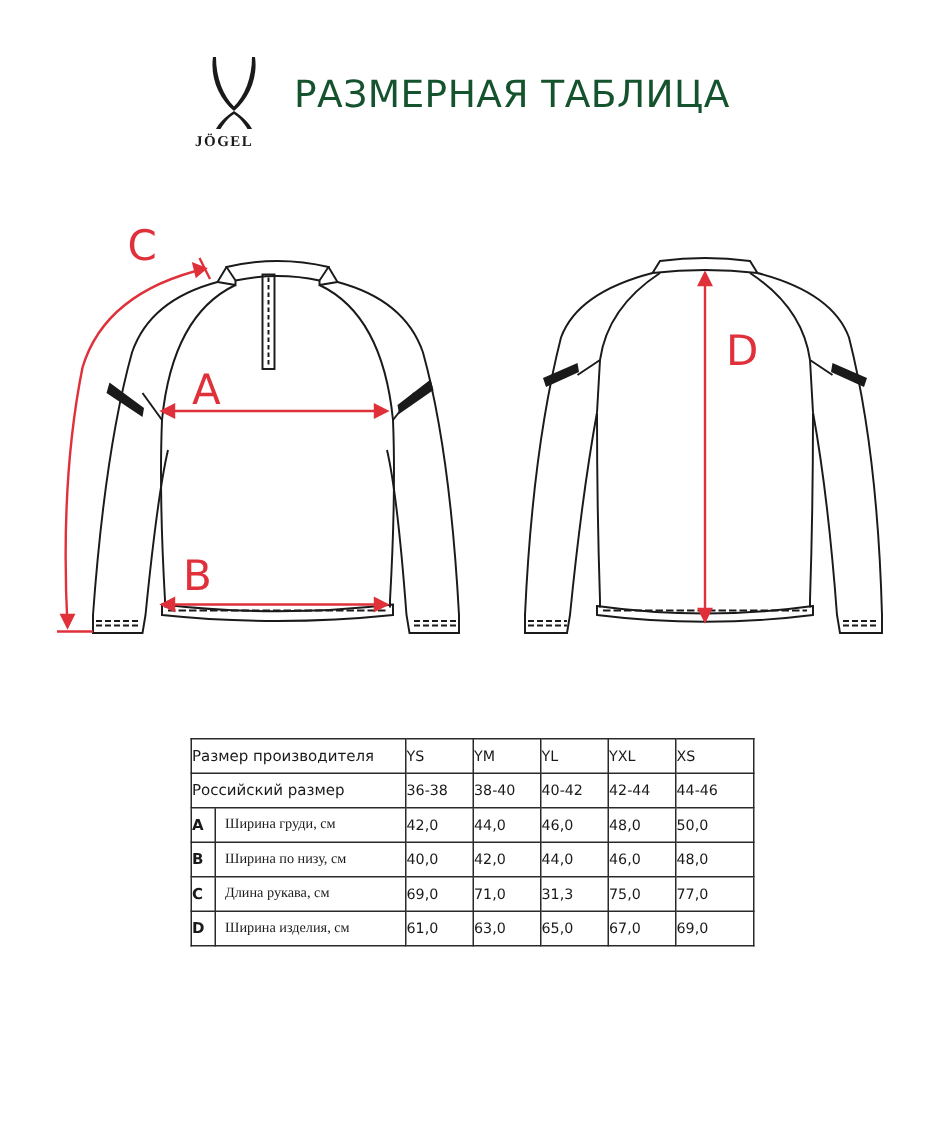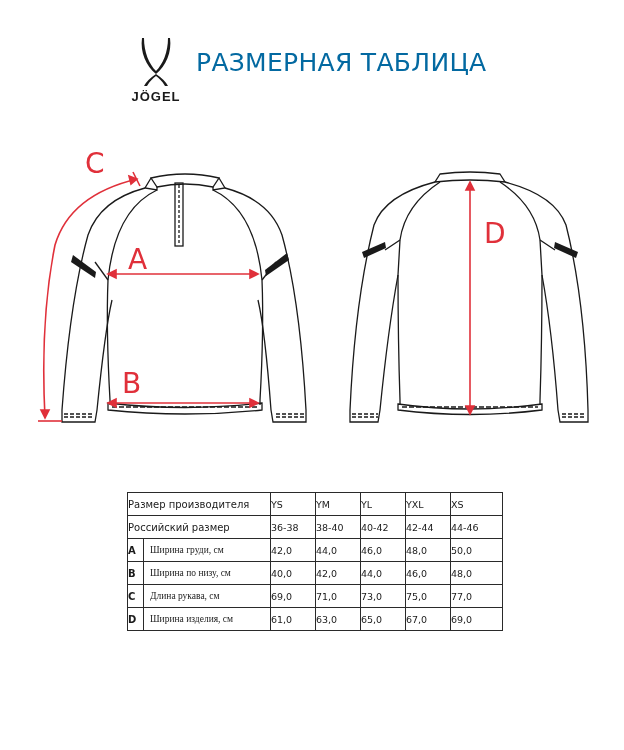--- a/index.html
+++ b/index.html
@@ -1,25 +1,25 @@
 <!DOCTYPE html>
 <html><head>
 <meta charset="utf-8">
 <style>
   html, body { margin: 0; padding: 0; background: #ffffff; }
   body { width: 624px; height: 750px; position: relative; overflow: hidden;
          font-family: "DejaVu Sans", "Liberation Sans", sans-serif; color: #1a1a1a; }
   .header { position: absolute; left: 0; top: 0; width: 624px; height: 120px; }
   .logo { position: absolute; left: 130px; top: 38px; width: 56px; height: 70px; }
   .logo svg { position: absolute; left: 8px; top: 0; }
-  .logo-text { position: absolute; left: 0; top: 51px; width: 52px; text-align: center;
-               font-family: Liberation Sans, sans-serif; font-weight: bold; font-size: 13px;
+  .logo-text { position: absolute; left: 0; top: 51px; width: 52px; 
+               font-family: Liberation Serif, serif; font-weight: bold; font-size: 10px;
                letter-spacing: 1px; color: #1a1a1a; }
   .title { position: absolute; left: 196px; top: 48px; font-family: "DejaVu Sans", sans-serif;
-           font-size: 25px; letter-spacing: 0.3px; color: #0369a1; white-space: nowrap; }
+           font-size: 25px; letter-spacing: 0.3px; color: #14532d; white-space: nowrap; }
   .drawing { position: absolute; left: 0; top: 140px; width: 624px; height: 300px; }
   .drawing svg { position: absolute; left: 0; top: 0; }
   .mlabel { position: absolute; color: #e0303a; font-family: "DejaVu Sans", sans-serif;
             font-size: 28px; line-height: 1; }
   table.size { position: absolute; left: 127px; top: 492px; border-collapse: collapse;
                font-family: "DejaVu Sans", sans-serif; font-size: 9.5px; color: #1a1a1a; }
   table.size td { border: 1px solid #2a2a2a; height: 22px; padding: 0; 
                   vertical-align: middle; white-space: nowrap; }
   td.hdr { font-size: 10px; }
   td.letter { width: 15px; font-weight: bold; font-size: 10px; }
@@ -153,21 +153,21 @@
     <td class="val">42,0</td>
     <td class="val">44,0</td>
     <td class="val">46,0</td>
     <td class="val">48,0</td>
   </tr>
   <tr>
     <td class="letter">C</td>
     <td class="param">Длина рукава, см</td>
     <td class="val">69,0</td>
     <td class="val">71,0</td>
-    <td class="val">73,0</td>
+    <td class="val">31,3</td>
     <td class="val">75,0</td>
     <td class="val">77,0</td>
   </tr>
   <tr>
     <td class="letter">D</td>
     <td class="param">Ширина изделия, см</td>
     <td class="val">61,0</td>
     <td class="val">63,0</td>
     <td class="val">65,0</td>
     <td class="val">67,0</td>

